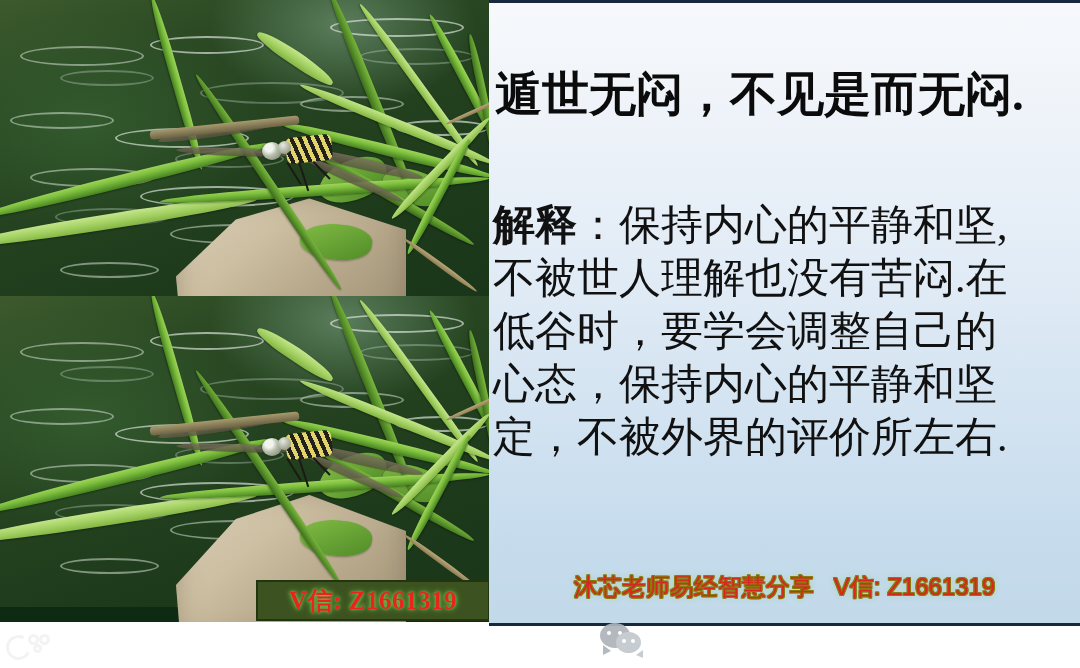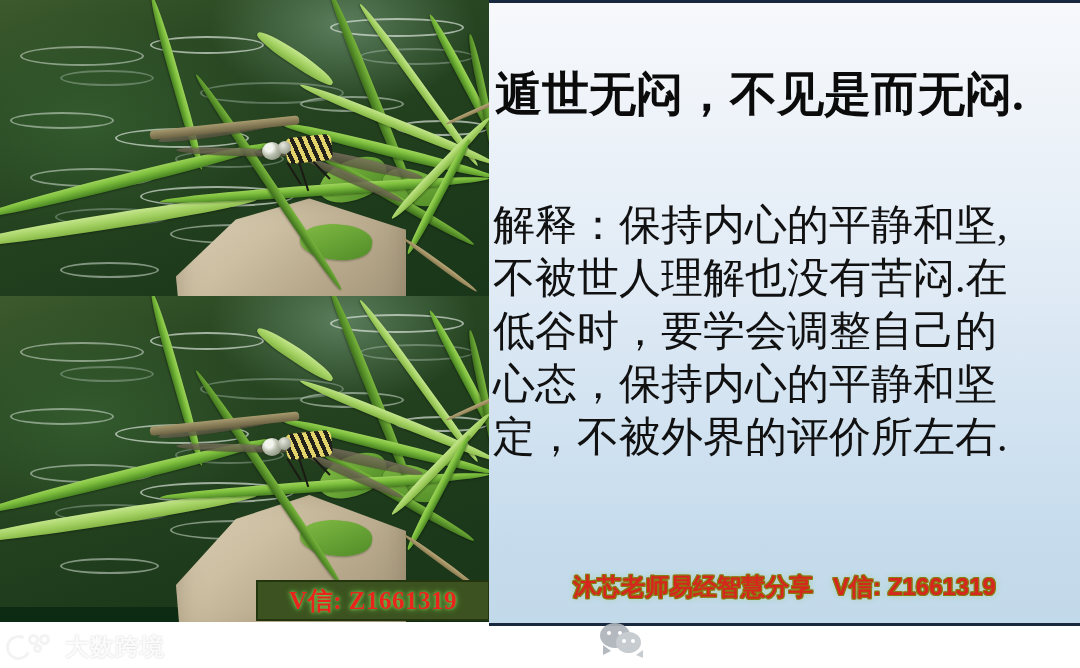--- a/index.html
+++ b/index.html
@@ -79,25 +79,25 @@
     position:absolute;left:6px;top:60px;width:600px;
     font-family:"Liberation Serif","DejaVu Serif",serif;
     font-size:47px;font-weight:700;color:#0b0b0b;white-space:nowrap;letter-spacing:0px;
   }
   .body{
     position:absolute;left:4px;top:196px;width:600px;
     font-family:"Liberation Serif","DejaVu Serif",serif;
     font-size:42px;line-height:53px;color:#111;white-space:nowrap;
   }
   .body .ln{display:block;}
-  .body b{font-weight:400;}
+  .body b{font-weight:700;}
   .credit{
     position:absolute;left:0;top:568px;width:591px;text-align:center;
     font-family:"Liberation Sans","DejaVu Sans",sans-serif;
-    font-size:24px;font-weight:700;color:#d7261d;letter-spacing:0px;white-space:nowrap;
+    font-size:24px;font-weight:400;color:#d7261d;letter-spacing:0px;white-space:nowrap;
     text-shadow:
       1px 0 0 #8a7a10,-1px 0 0 #8a7a10,0 1px 0 #8a7a10,0 -1px 0 #8a7a10,
       1px 1px 0 #8a7a10,-1px -1px 0 #8a7a10,1px -1px 0 #8a7a10,-1px 1px 0 #8a7a10,
       0 0 7px rgba(130,200,80,.65);
   }
   .credit .gap{display:inline-block;width:20px;}
 
   
   .wm{
     position:absolute;left:600px;top:616px;height:44px;
@@ -294,16 +294,15 @@
     </span>
   </div>
 
   <div class="bl-logo">
     <span class="bl-mark">
       <span class="c cres"></span>
       <span class="c dot1"></span>
       <span class="c dot2"></span>
       <span class="c dot3"></span>
     </span>
-    <span class="bl-text">大数跨境</span>
   </div>
 
 </div>
 
 </body></html>

